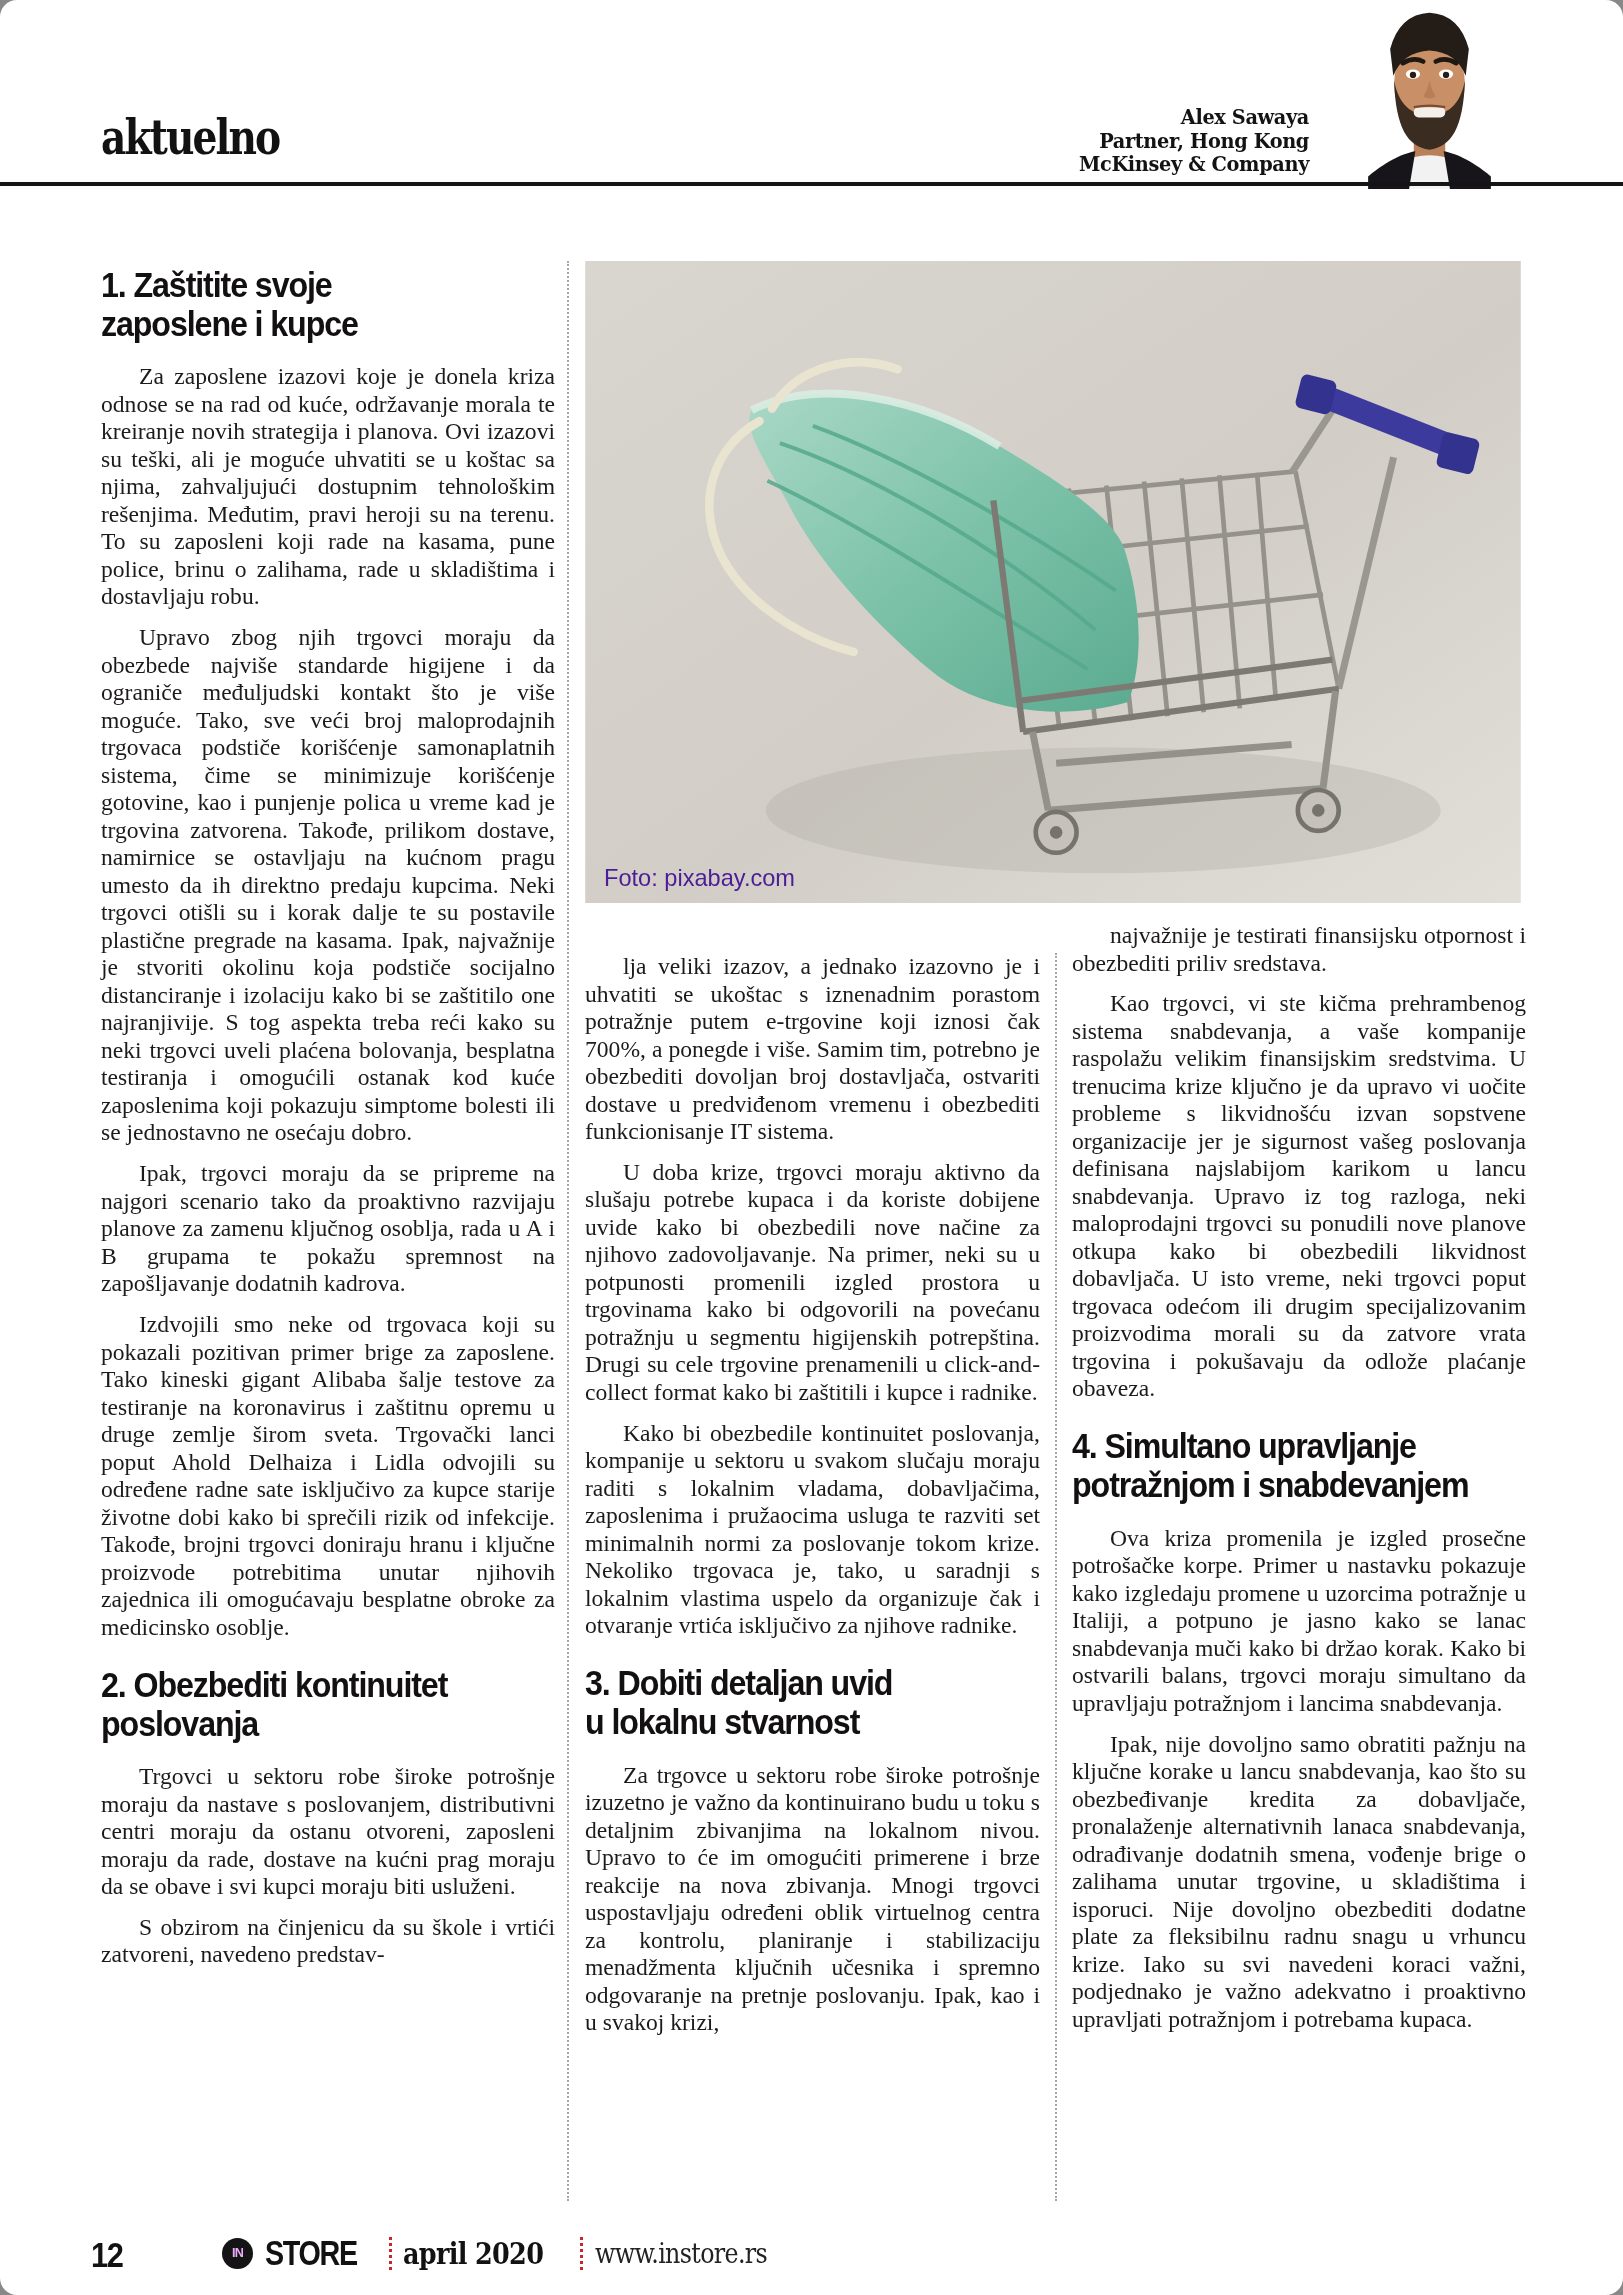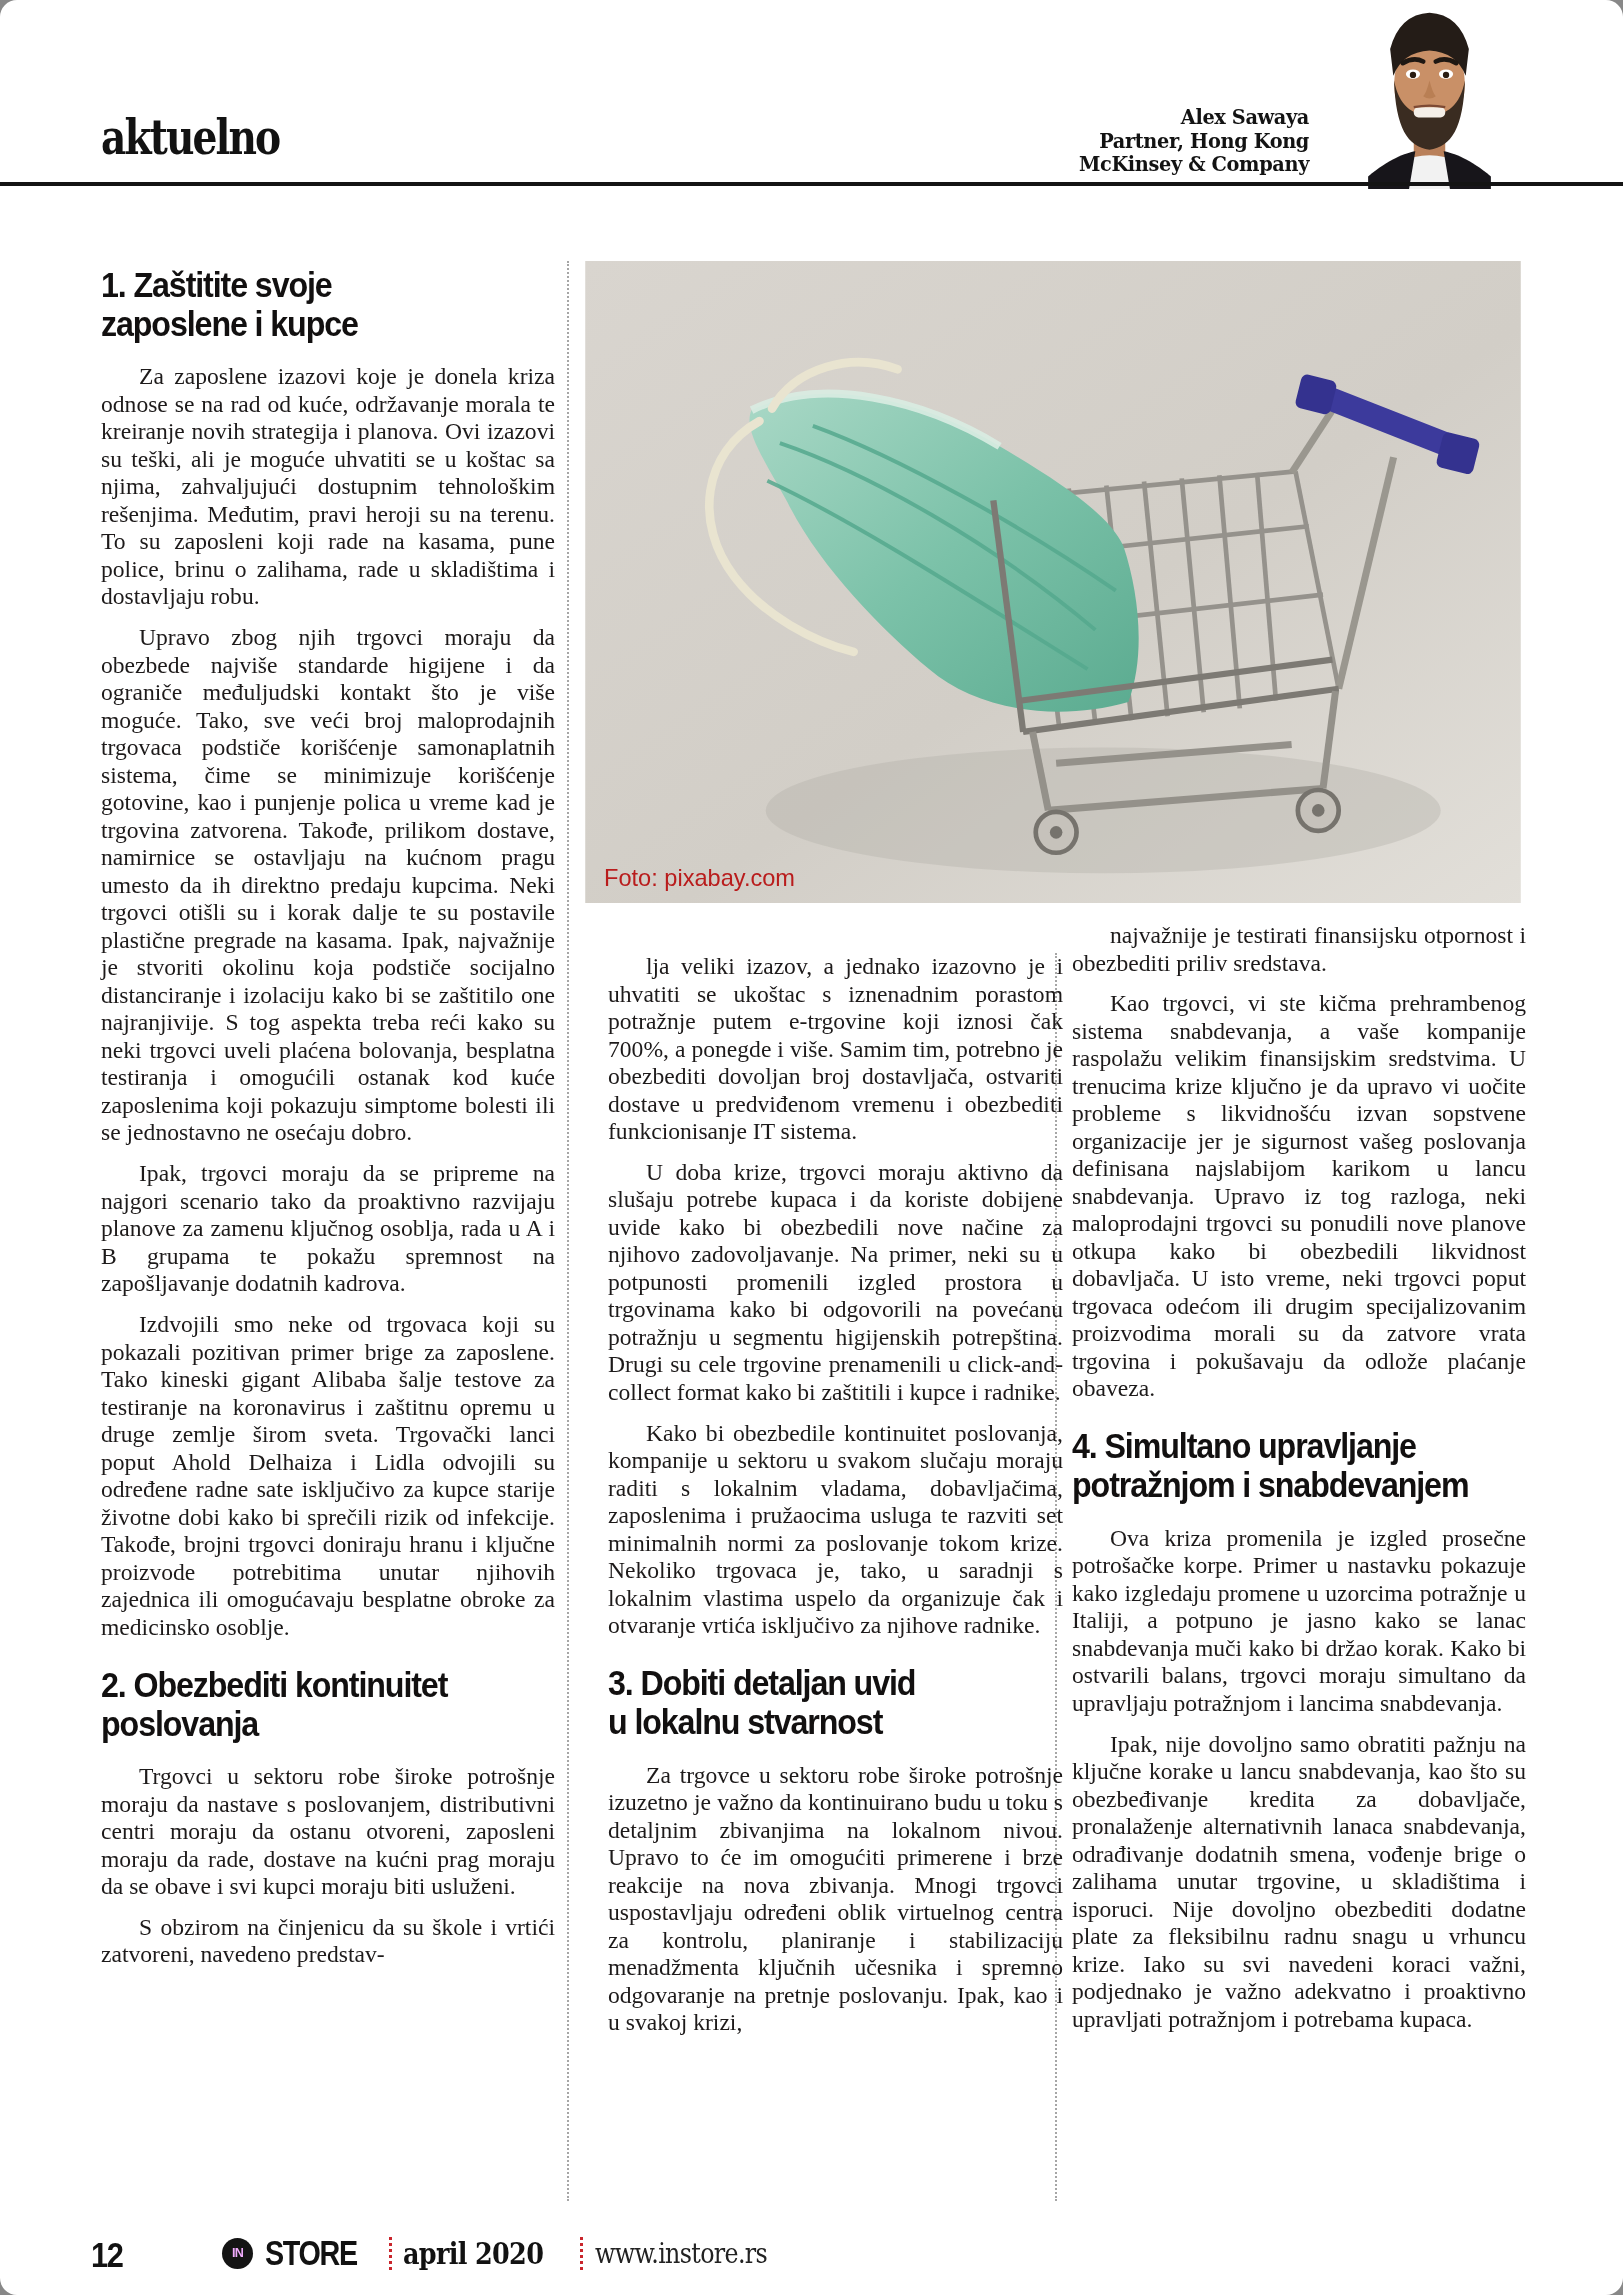--- a/index.html
+++ b/index.html
@@ -28,31 +28,31 @@
   .top-rule{
     position:absolute;left:0;top:182px;width:1623px;height:3.9px;
     background:#141414;z-index:6;
   }
   .portrait{position:absolute;left:1368px;top:7.9px;width:123px;height:181px;z-index:5;}
   
   .photo{position:absolute;left:585px;top:261px;width:936px;height:642px;}
   .photo svg{display:block;}
   .photo-caption{
     position:absolute;left:19px;bottom:11px;
-    font-family:"Liberation Sans", sans-serif;font-size:23.6px;color:#b91c1c;
+    font-family:"Liberation Sans", sans-serif;font-size:23.6px;color:#4c1d95;
   }
   
   .col{
     position:absolute;width:454px;
     text-align:justify;font-size:23.6px;line-height:27.5px;color:#1d1a1a;
   }
   .col p{margin:0 0 13.4px 0;text-indent:38px;}
   .col p:last-child{margin-bottom:0;}
   .col1{left:101px;top:265px;}
-  .col2{left:585px;top:953px;width:455px;margin-left:23px;}
+  .col2{left:585px;top:953px;width:455px;}
   .col3{left:1072px;top:922px;}
   .sec{
     font-family:"Liberation Sans", sans-serif;font-weight:700;
     font-size:35px;line-height:39px;letter-spacing:-1.2px;color:#121010;
     margin:0 0 20.4px 0;text-align:left;
     transform:scaleX(0.92);transform-origin:left top;white-space:nowrap;
   }
   .sec.mid{margin-top:23.6px;}
   .sec span{display:block;}
   

